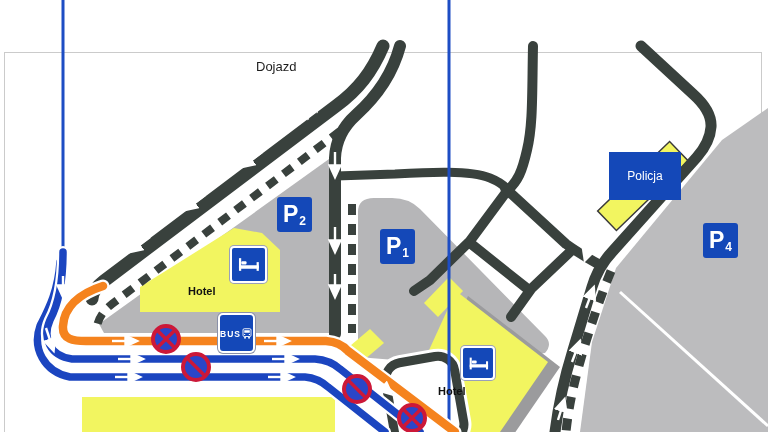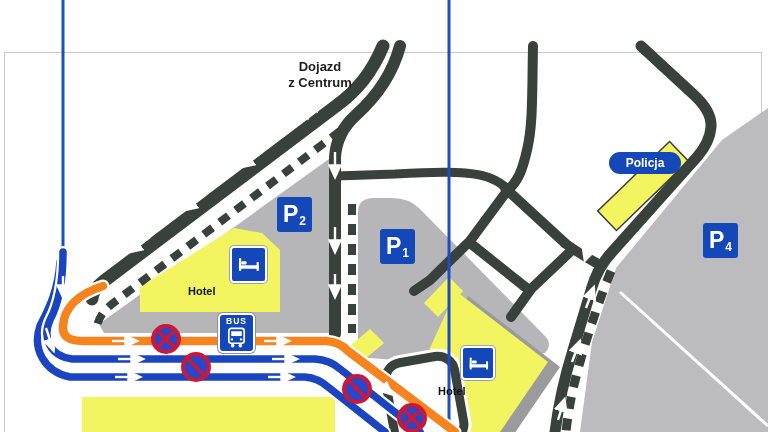--- a/index.html
+++ b/index.html
@@ -1,35 +1,35 @@
 <!DOCTYPE html>
 <html style="--road: #39413d; --gray: #b6b6b8; --graylight: #bcbcbe; --shadow: #9b9b9d; --yellow: #f2f560; --signblue: #1448b8; --rorange: #f5831e; --rblue: #1b45c0; --guide: #1d4dc4; --pred: #cc1838; --pblue: #2b46c8;"><head>
 <meta charset="utf-8">
 <style>
   html,body{margin:0;padding:0;background:#fff;font-family:"Liberation Sans",sans-serif;}
   #stage{position:relative;width:768px;height:432px;overflow:hidden;background:#fff;}
   #map-frame{position:absolute;left:4px;top:52px;width:758px;height:380px;
              border:1px solid #cbcbcb;border-bottom:none;box-sizing:border-box;}
   svg#map-art{position:absolute;left:0;top:0;}
   .abs{position:absolute;}
-  .access-label{width:128px;text-align:center;font-size:13px;font-weight:700;color:#1d1d1d;line-height:16px;}
+  .access-label{width:128px;text-align:left;font-size:13px;font-weight:400;color:#1d1d1d;line-height:16px;}
   .street-label{font-size:6.5px;font-weight:700;color:#ffffff;letter-spacing:.6px;white-space:nowrap;
                 transform:rotate(-37deg);}
   .p-sign{width:35px;height:35px;background:var(--signblue);border-radius:3px;color:#fff;
           display:flex;align-items:center;justify-content:center;font-weight:700;font-size:23px;line-height:1;}
   .p-sign .sub{font-size:12px;align-self:flex-end;margin-bottom:5px;margin-left:1px;}
   .icon-tile{background:var(--signblue);border:2px solid #fff;border-radius:4px;box-sizing:border-box;
              display:flex;align-items:center;justify-content:center;box-shadow:0 0 0 1px #9aa0b8;}
   .bldg-label{text-align:left;font-size:11px;font-weight:700;color:#111;line-height:14px;}
   .bus-sign{width:37px;height:40px;background:var(--signblue);border:2px solid #fff;border-radius:5px;
-            box-sizing:border-box;display:flex;flex-direction:column;align-items:center;
+            box-sizing:border-box;display:flex;flex-direction:row;align-items:center;
             box-shadow:0 0 0 1px #8a90a8;}
   .bus-sign .bus-word{font-size:8.5px;font-weight:700;color:#fff;letter-spacing:1px;line-height:10px;margin-top:1px;}
-  .police-sign{width:72px;height:22px;background:var(--signblue);color:#fff;display:flex;align-items:center;
-               justify-content:center;font-size:12px;font-weight:700;border-radius:14px;}
+  .police-sign{width:72px;height:48px;background:var(--signblue);color:#fff;display:flex;align-items:center;
+               justify-content:center;font-size:12px;font-weight:400;}
 </style>
 </head>
 <body>
 
 <div id="stage">
 
   <div id="map-frame"></div>
 
   <svg id="map-art" width="768" height="432" viewBox="0 0 768 432">
     <defs>
@@ -130,21 +130,20 @@
       </g>
       <g>
         <circle cx="412" cy="418" r="13" fill="var(--pblue)" stroke="var(--pred)" stroke-width="4"></circle>
         <path d="M 404,410 L 420,426 M 420,410 L 404,426" stroke="var(--pred)" stroke-width="3.4"></path>
       </g>
     </g>
   </svg>
 
   <div class="abs access-label" style="left:256px;top:59px;">
     <div>Dojazd</div>
-    <div>z Centrum</div>
   </div>
 
   <div class="abs street-label" style="left:268px;top:121px;">Żwirki i Wigury</div>
 
   <div class="abs p-sign" style="left:277px;top:197px;">
     <span>P</span>
       <span class="sub">2</span>
   </div>
   <div class="abs p-sign" style="left:380px;top:229px;">
     <span>P</span>

